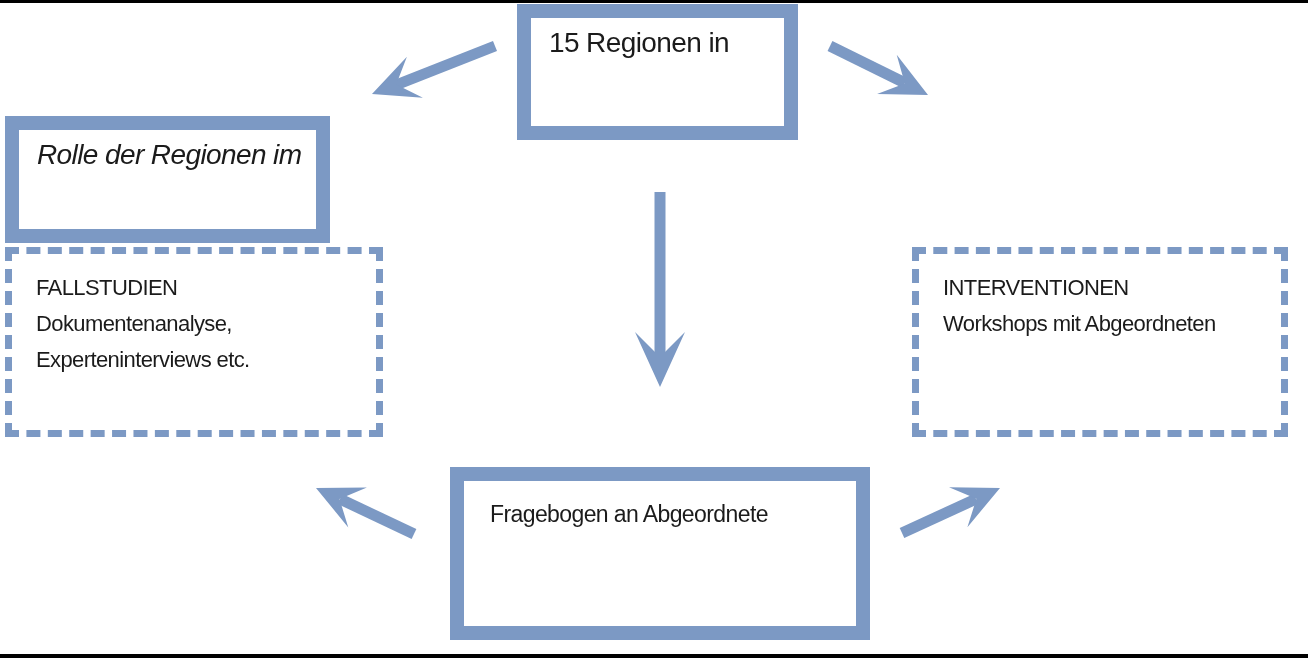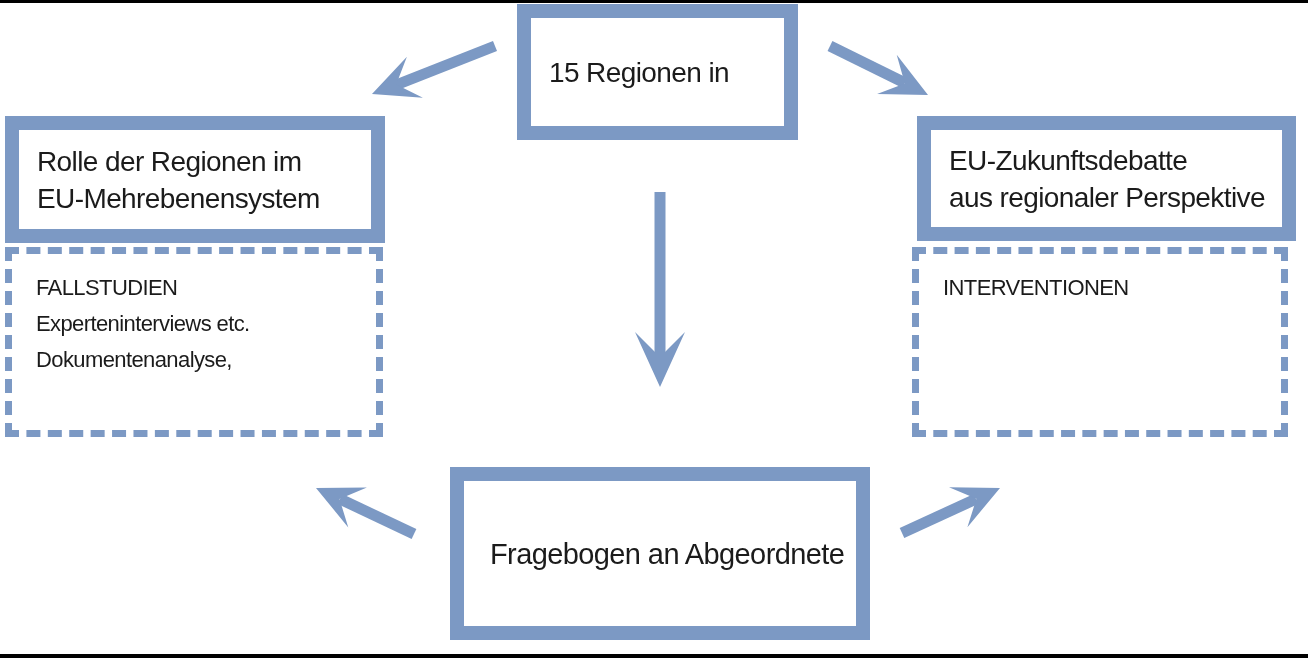--- a/index.html
+++ b/index.html
@@ -8,42 +8,42 @@
     position:relative; width:1308px; height:659px; background:#fff;
     font-family:"Liberation Sans", sans-serif; overflow:hidden;
   }
   .frame-line { position:absolute; left:0; width:1308px; background:#000; }
   .frame-line.top { top:0; height:3px; }
   .frame-line.bottom { bottom:1px; height:4px; }
 
   .box-solid {
     position:absolute; box-sizing:border-box; background:#fff;
     border:14px solid var(--accent);
-    display:flex; flex-direction:column; justify-content:center;
-    padding:16px 18px;
+    display:flex; flex-direction:column; 
+    padding:6px 18px;
   }
   .box-dashed {
     position:absolute; box-sizing:border-box; background:#fff;
     border:7px dashed var(--accent);
     padding:16px 24px;
   }
   .line {
     display:block; color:var(--ink);
     font-size:28px; line-height:37px; letter-spacing:-0.6px;
     white-space:nowrap;
   }
   .box-dashed .line { font-size:22px; line-height:36px; }
 
   #top-box    { left:517px; top:4px;   width:281px; height:136px; }
-  #left-box   { left:5px;   top:116px; width:380px; height:127px; }
+  #left-box   { left:5px;   top:116px; width:325px; height:127px;font-style:italic; }
   #left-dash  { left:5px;   top:247px; width:378px; height:190px; }
   #right-box  { left:917px; top:116px; width:379px; height:125px; }
   #right-dash { left:912px; top:247px; width:376px; height:190px; }
   #bottom-box { left:450px; top:467px; width:420px; height:173px; padding-left:26px; }
-  #bottom-box .line { font-size:29px; line-height:38px; }
+  #bottom-box .line { font-size:23px; line-height:38px;margin-top:8px; }
 
   .arrow-layer { position:absolute; left:0; top:0; width:1308px; height:659px; }
   .arrow-layer polygon { fill:var(--accent); }
   .arrow-layer line { stroke:var(--accent); }
 </style>
 </head>
 <body>
 
 <div class="canvas">
 
@@ -77,35 +77,31 @@
       <polygon points="1000,488 949.0,487.2 976.4,498.8 967.4,527.2"></polygon>
     </g>
   </svg>
 
   <div class="box-solid" id="top-box">
     <span class="line">15 Regionen in</span>
   </div>
 
   <div class="box-solid" id="left-box">
     <span class="line">Rolle der Regionen im</span>
-    <span class="line">EU-Mehrebenensystem</span>
   </div>
 
   <div class="box-dashed" id="left-dash">
     <span class="line">FALLSTUDIEN</span>
+    <span class="line">Dokumentenanalyse,</span>
     <span class="line">Experteninterviews etc.</span>
-    <span class="line">Dokumentenanalyse,</span>
   </div>
 
-  <div class="box-solid" id="right-box">
-    <span class="line">EU-Zukunftsdebatte</span>
-    <span class="line">aus regionaler Perspektive</span>
-  </div>
 
   <div class="box-dashed" id="right-dash">
     <span class="line">INTERVENTIONEN</span>
+    <span class="line">Workshops mit Abgeordneten</span>
   </div>
 
   <div class="box-solid" id="bottom-box">
     <span class="line">Fragebogen an Abgeordnete</span>
   </div>
 
 </div>
 
 </body></html>

